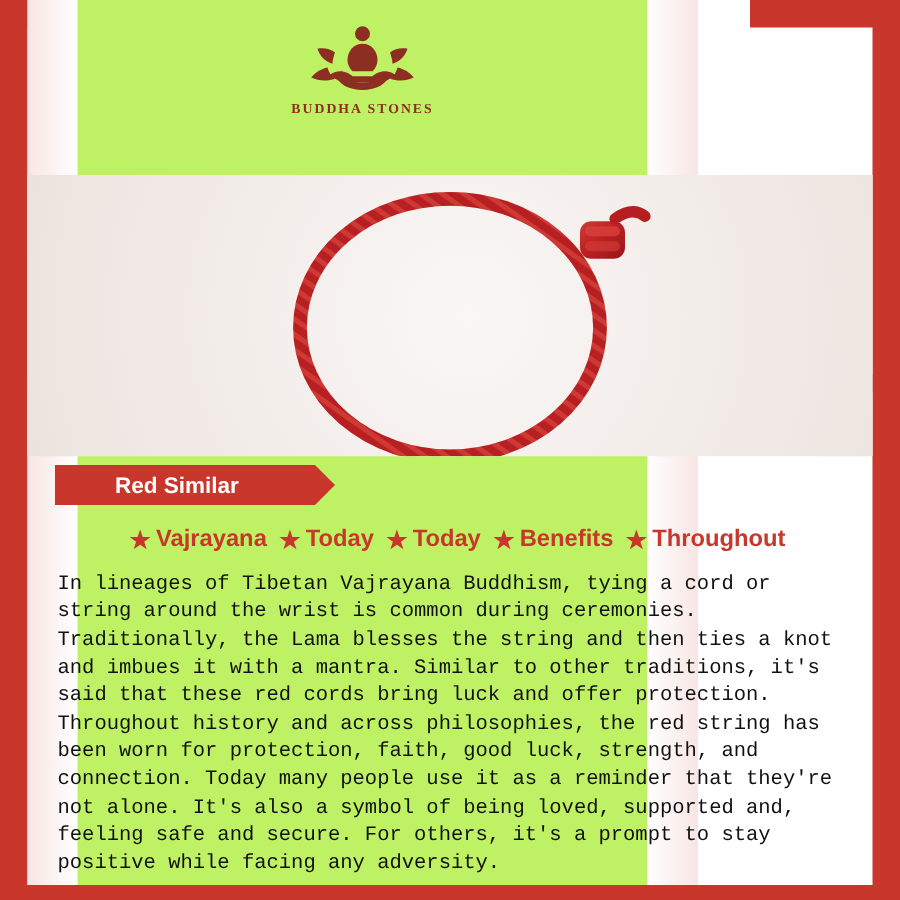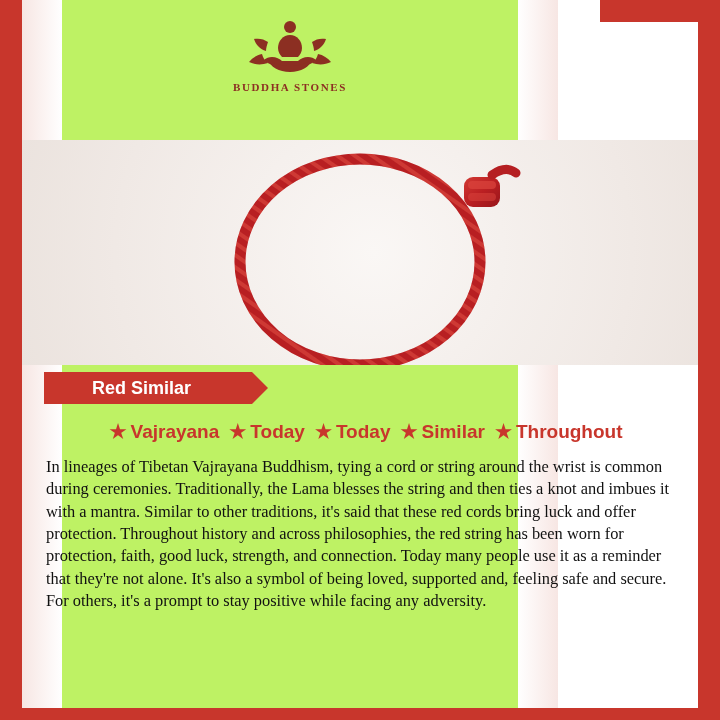--- a/index.html
+++ b/index.html
@@ -215,21 +215,21 @@
     position: absolute;
     left: 4px;
     top: 456px;
     width: 668px;
     padding: 0 20px;
     box-sizing: border-box;
     font-size: 16.4px;
     line-height: 1.36;
     color: #111111;
     text-align: left;
-    font-family: Liberation Serif, serif;
+    font-family: Liberation Mono, monospace;
   }
 </style>
 </head>
 <body>
 
 <div class="page">
 
   <div class="frame-left-top"></div>
   <div class="frame-left-bottom"></div>
   <div class="frame-right-top"></div>
@@ -307,21 +307,21 @@
       <div class="benefit">
         <span class="star">★</span>
         <span>Today</span>
       </div>
       <div class="benefit">
         <span class="star">★</span>
         <span>Today</span>
       </div>
       <div class="benefit">
         <span class="star">★</span>
-        <span>Similar</span>
+        <span>Benefits</span>
       </div>
       <div class="benefit">
         <span class="star">★</span>
         <span>Throughout</span>
       </div>
     </div>
 
     <div class="body-copy">In lineages of Tibetan Vajrayana Buddhism, tying a cord or string around the wrist is common during ceremonies. Traditionally, the Lama blesses the string and then ties a knot and imbues it with a mantra. Similar to other traditions, it's said that these red cords bring luck and offer protection. Throughout history and across philosophies, the red string has been worn for protection, faith, good luck, strength, and connection. Today many people use it as a reminder that they're not alone. It's also a symbol of being loved, supported and, feeling safe and secure. For others, it's a prompt to stay positive while facing any adversity.</div>
 
   </div>

